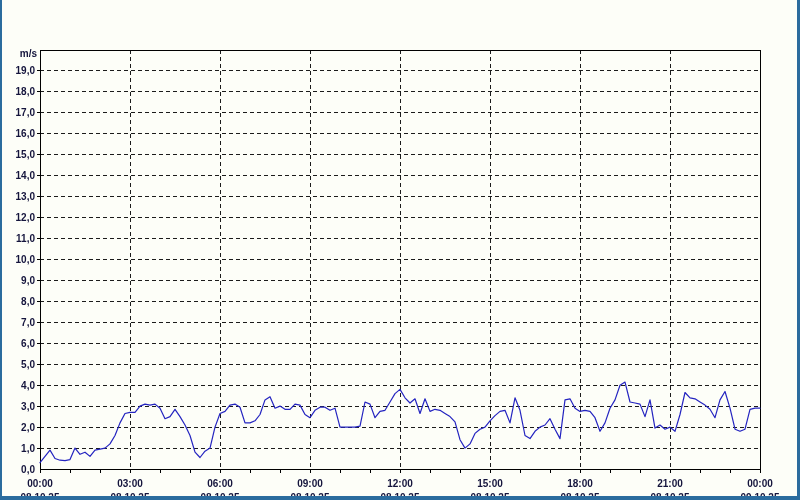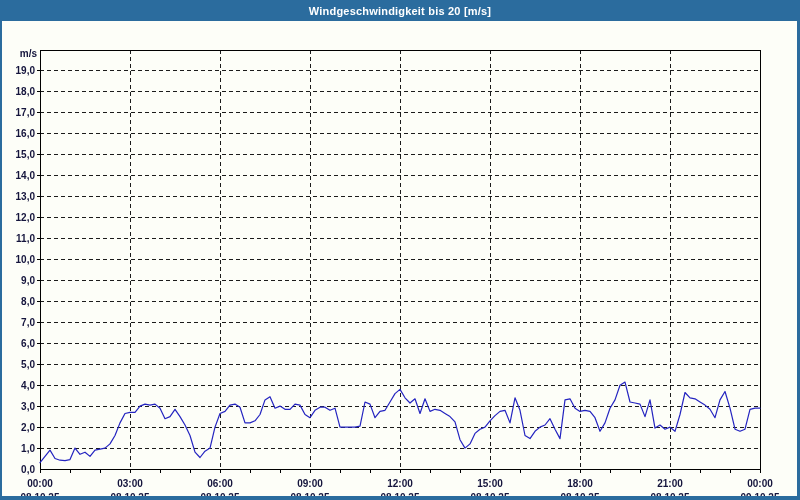--- a/index.html
+++ b/index.html
@@ -30,23 +30,20 @@
     letter-spacing:0.2px;
     z-index:2;
   }
   .chart-host{position:absolute;left:0;top:9px;width:800px;height:500px;z-index:1;}
   svg text{font-family:"Liberation Sans", sans-serif;}
 </style>
 </head>
 <body>
 
 <div class="app">
-  <div class="titlebar">
-    <span>Windgeschwindigkeit bis 20 [m/s]</span>
-  </div>
   <div class="chart-host">
     <svg id="plot" width="800" height="500" viewBox="0 0 800 500">
         <line x1="40" y1="439.05" x2="760" y2="439.05" stroke="#1b1b1b" stroke-width="1" stroke-dasharray="4 3" shape-rendering="crispEdges"></line>
         <line x1="40" y1="418.1" x2="760" y2="418.1" stroke="#1b1b1b" stroke-width="1" stroke-dasharray="4 3" shape-rendering="crispEdges"></line>
         <line x1="40" y1="397.15" x2="760" y2="397.15" stroke="#1b1b1b" stroke-width="1" stroke-dasharray="4 3" shape-rendering="crispEdges"></line>
         <line x1="40" y1="376.2" x2="760" y2="376.2" stroke="#1b1b1b" stroke-width="1" stroke-dasharray="4 3" shape-rendering="crispEdges"></line>
         <line x1="40" y1="355.25" x2="760" y2="355.25" stroke="#1b1b1b" stroke-width="1" stroke-dasharray="4 3" shape-rendering="crispEdges"></line>
         <line x1="40" y1="334.3" x2="760" y2="334.3" stroke="#1b1b1b" stroke-width="1" stroke-dasharray="4 3" shape-rendering="crispEdges"></line>
         <line x1="40" y1="313.35" x2="760" y2="313.35" stroke="#1b1b1b" stroke-width="1" stroke-dasharray="4 3" shape-rendering="crispEdges"></line>
         <line x1="40" y1="292.4" x2="760" y2="292.4" stroke="#1b1b1b" stroke-width="1" stroke-dasharray="4 3" shape-rendering="crispEdges"></line>

